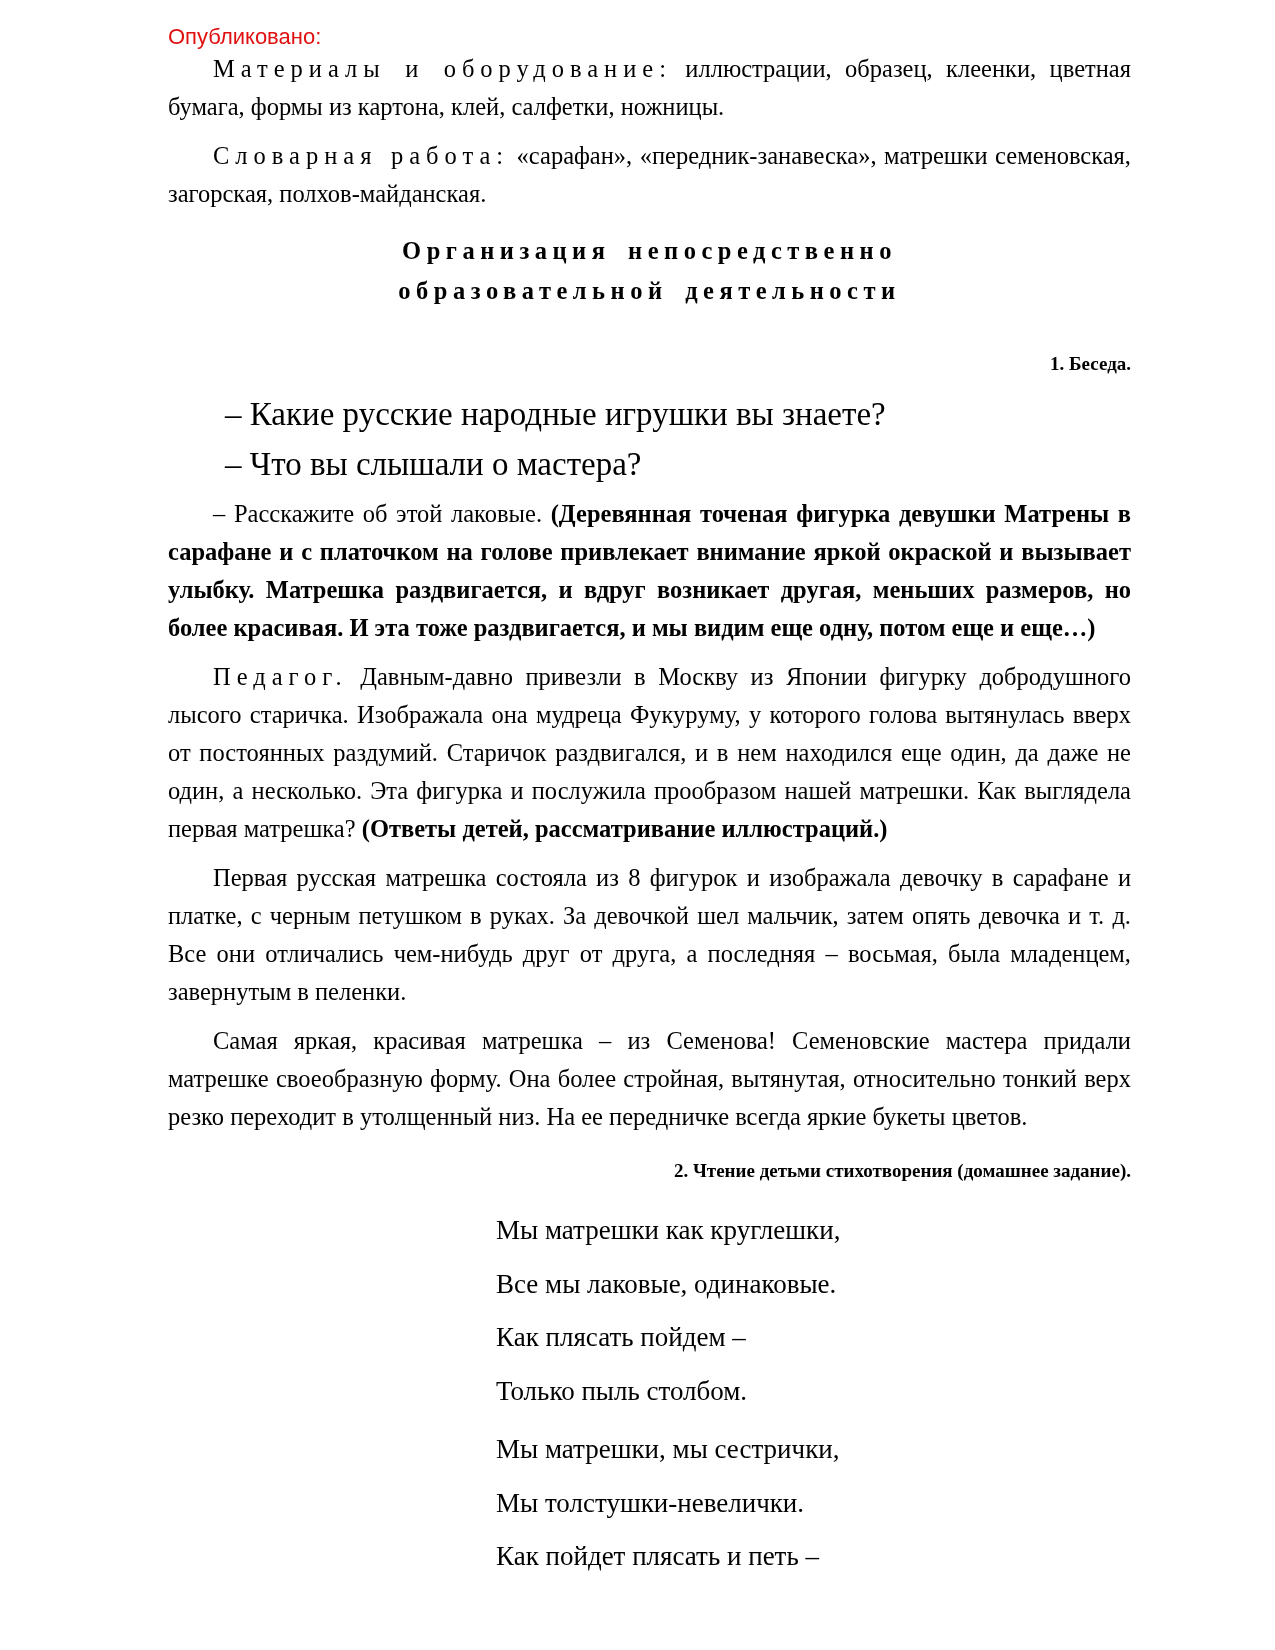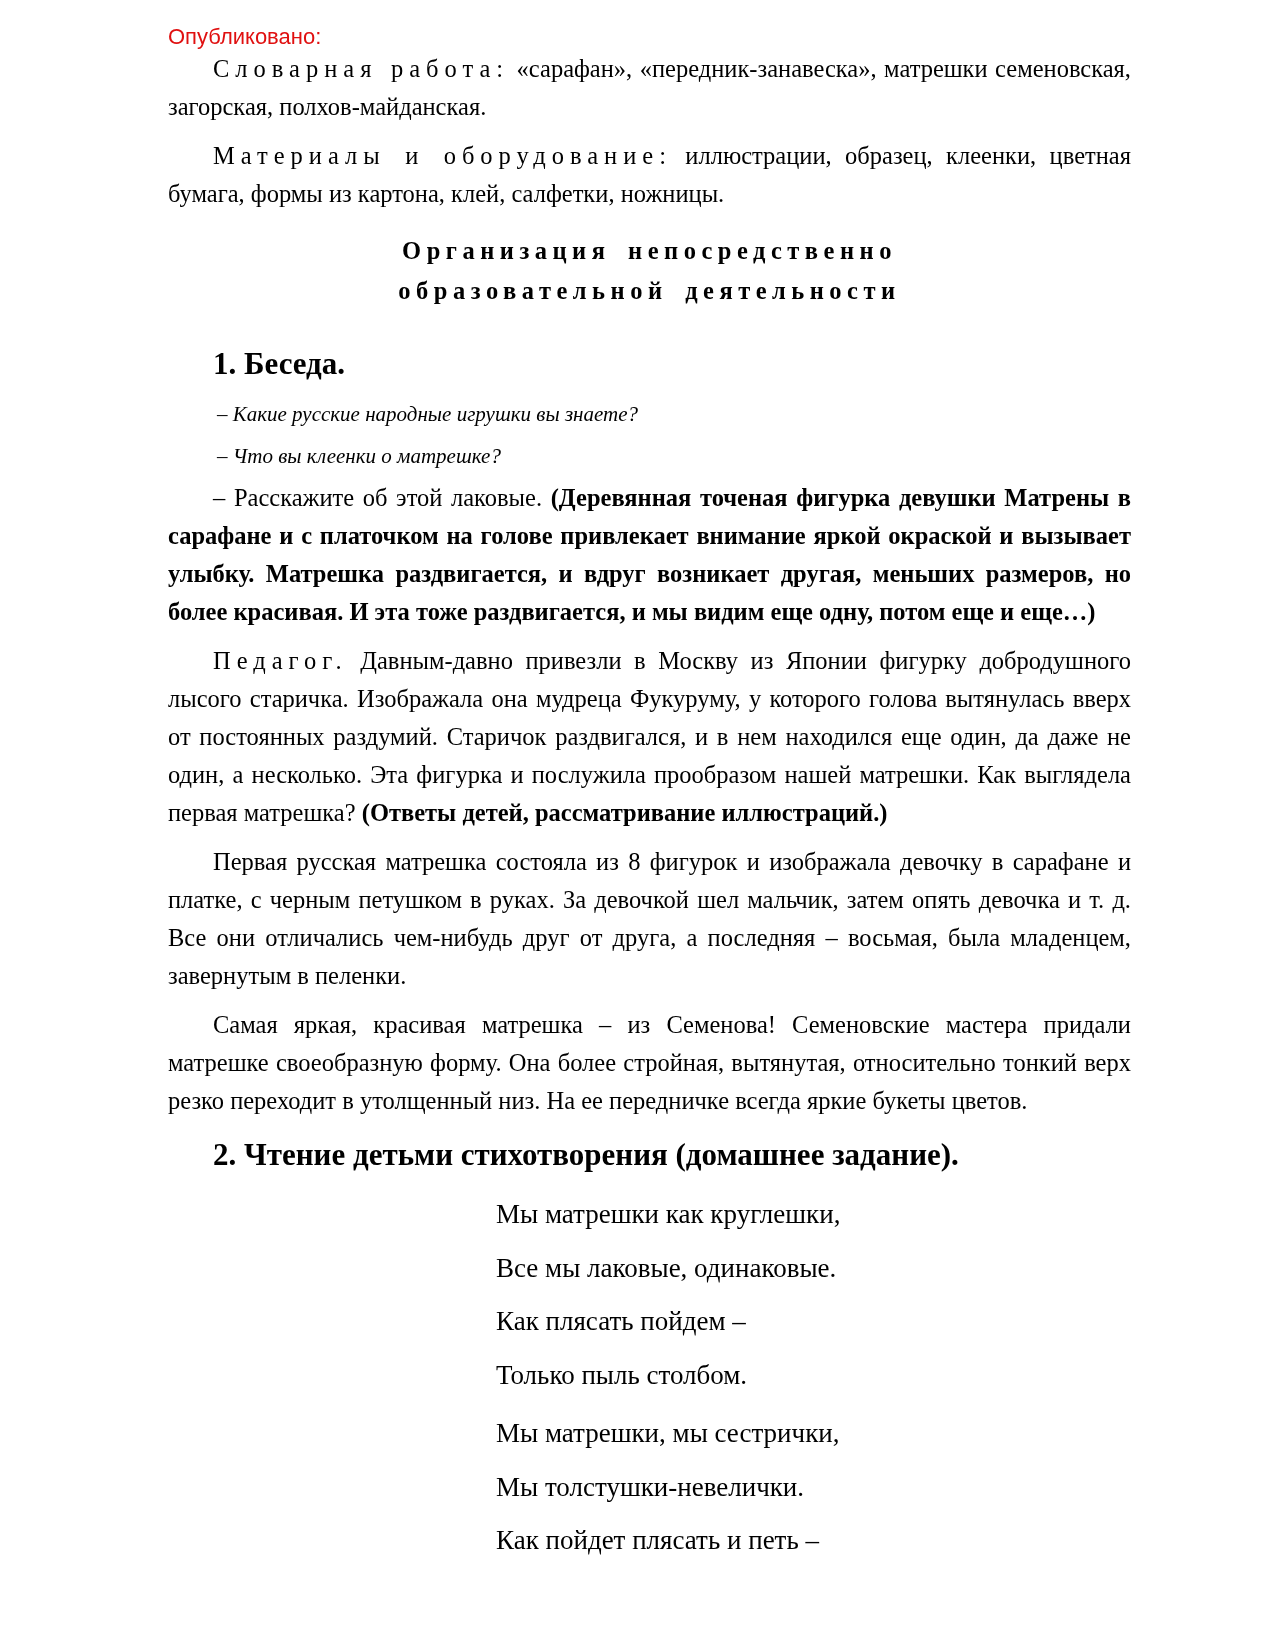--- a/index.html
+++ b/index.html
@@ -53,34 +53,34 @@
     line-height: 40px;
     letter-spacing: 5.5px;
     word-spacing: 6px;
     margin: 18px 0 34px 0;
   }
   .main-heading div { margin: 0; }
 
   
   .sec-title {
     font-weight: bold;
-    font-size: 31px;
+    font-size: 19px;
     line-height: 38px;
     text-indent: 45px;
     margin: 16px 0 12px 0;
+    text-align: right;
   }
 
   
   .qline {
-    font-size: 21px;
+    font-size: 33px;
     line-height: 38px;
     text-indent: 45px;
     text-align: justify;
-    margin: 4px;
-    font-style: italic;
+    margin: 12px;
   }
 
   
   .poem {
     margin-left: 312px;
     margin-top: 22px;
   }
   .poem p {
     font-size: 27px;
     line-height: 37.5px;
@@ -90,33 +90,33 @@
 </style>
 </head>
 <body>
 
 <div class="page">
 
   <div class="red-header">
     <p class="red-line1">Опубликовано:</p>
   </div>
 
+  <p class="para"><span class="spaced">Материалы и оборудование:</span> <span>иллюстрации, образец, клеенки, цветная бумага, формы из картона, клей, салфетки, ножницы.</span></p>
+
   <p class="para"><span class="spaced">Словарная работа:</span> <span>«сарафан», «передник-занавеска», матрешки семеновская, загорская, полхов-майданская.</span></p>
-
-  <p class="para"><span class="spaced">Материалы и оборудование:</span> <span>иллюстрации, образец, клеенки, цветная бумага, формы из картона, клей, салфетки, ножницы.</span></p>
 
   <div class="main-heading">
     <div>Организация непосредственно</div>
     <div>образовательной деятельности</div>
   </div>
 
   <p class="sec-title">1. Беседа.</p>
 
   <p class="qline">– Какие русские народные игрушки вы знаете?</p>
-  <p class="qline">– Что вы клеенки о матрешке?</p>
+  <p class="qline">– Что вы слышали о мастера?</p>
 
   <p class="para"><span>– Расскажите об этой лаковые.</span> <span class="note-italic">(Деревянная точеная фигурка девушки Матрены в сарафане и с платочком на голове привлекает внимание яркой окраской и вызывает улыбку. Матрешка раздвигается, и вдруг возникает другая, меньших размеров, но более красивая. И эта тоже раздвигается, и мы видим еще одну, потом еще и еще…)</span></p>
 
   <p class="para"><span class="spaced">Педагог.</span> <span>Давным-давно привезли в Москву из Японии фигурку добродушного лысого старичка. Изображала она мудреца Фукуруму, у которого голова вытянулась вверх от постоянных раздумий. Старичок раздвигался, и в нем находился еще один, да даже не один, а несколько. Эта фигурка и послужила прообразом нашей матрешки. Как выглядела первая матрешка?</span> <span class="note-italic">(Ответы детей, рассматривание иллюстраций.)</span></p>
 
   <p class="para">Первая русская матрешка состояла из 8 фигурок и изображала девочку в сарафане и платке, с черным петушком в руках. За девочкой шел мальчик, затем опять девочка и т. д. Все они отличались чем-нибудь друг от друга, а последняя – восьмая, была младенцем, завернутым в пеленки.</p>
 
   <p class="para">Самая яркая, красивая матрешка – из Семенова! Семеновские мастера придали матрешке своеобразную форму. Она более стройная, вытянутая, относительно тонкий верх резко переходит в утолщенный низ. На ее передничке всегда яркие букеты цветов.</p>
 
   <p class="sec-title">2. Чтение детьми стихотворения (домашнее задание).</p>

